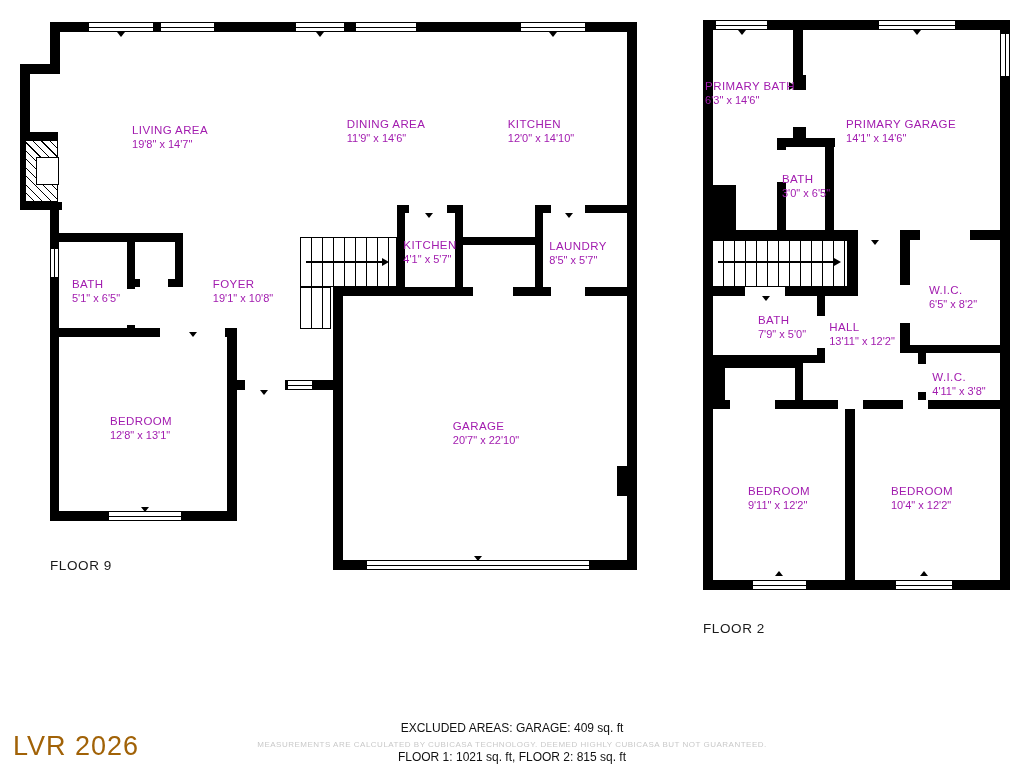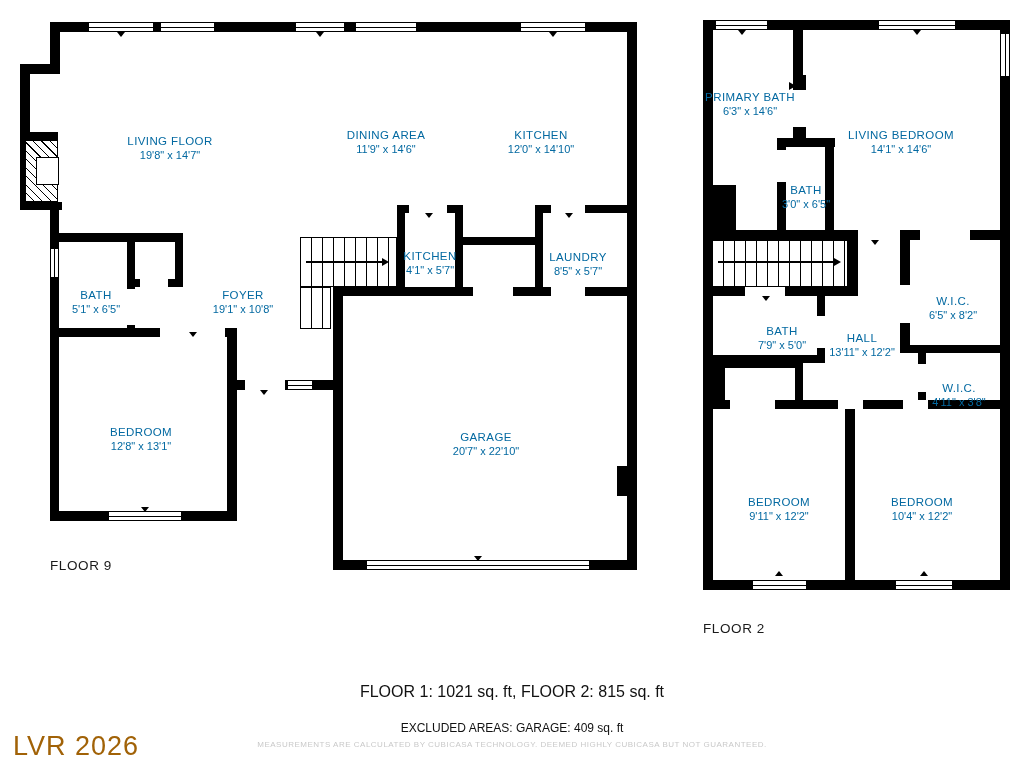--- a/index.html
+++ b/index.html
@@ -8,35 +8,35 @@
   .w{position:absolute;background:#000;}
   .gap{position:absolute;background:#fff;}
   .win{position:absolute;background:#fff;border:1px solid #000;box-sizing:border-box;}
   .win-h::after{content:"";position:absolute;left:0;right:0;top:50%;height:1px;margin-top:-0.5px;background:#000;}
   .win-v::after{content:"";position:absolute;top:0;bottom:0;left:50%;width:1px;margin-left:-0.5px;background:#000;}
   .stairs{position:absolute;border:1px solid #000;box-sizing:border-box;
           background:repeating-linear-gradient(to right,#fff 0,#fff 10px,#000 10px,#000 11px);}
   .fireplace{position:absolute;border:1px solid #000;box-sizing:border-box;
           background:repeating-linear-gradient(45deg,#fff 0,#fff 5px,#000 5px,#000 6px);}
   .fireplace .fbox{position:absolute;left:10px;top:16px;width:21px;height:26px;background:#fff;border:1px solid #000;}
-  .room{position:absolute;transform:translate(-50%,-50%);text-align:center;white-space:nowrap;color:#0369a1;z-index:6;margin-top:11px;}
+  .room{position:absolute;transform:translate(-50%,-50%);text-align:left;white-space:nowrap;color:#a21caf;z-index:6;}
   .rn{display:block;font-size:11.5px;letter-spacing:.4px;}
   .rd{display:block;font-size:11px;margin-top:2px;}
   .floor-label{position:absolute;font-size:13.5px;color:#1b1b1b;letter-spacing:.6px;z-index:6;}
   .arrow-line{position:absolute;background:#000;z-index:4;}
   .arr{position:absolute;width:0;height:0;z-index:5;}
   .arr-r{border-top:4px solid transparent;border-bottom:4px solid transparent;border-left:7px solid #000;}
   .arr-l{border-top:4px solid transparent;border-bottom:4px solid transparent;border-right:7px solid #000;}
   .arr-d{border-left:4px solid transparent;border-right:4px solid transparent;border-top:5px solid #000;}
   .arr-u{border-left:4px solid transparent;border-right:4px solid transparent;border-bottom:5px solid #000;}
   .gap{z-index:2;}
   .win{z-index:3;}
   .footer{position:absolute;left:0;right:0;text-align:center;color:#111;z-index:6;}
   .f-total{top:694px;font-size:13px;font-weight:bold;}
-  .f-floors{top:683px;font-size:16px;}
+  .f-floors{top:750px;font-size:12px;}
   .f-excluded{top:721px;font-size:12px;}
   .f-disclaimer{top:740px;font-size:8px;color:#c9c9c9;letter-spacing:.5px;}
   .watermark{position:absolute;left:13px;top:731px;font-size:27px;color:#a16207;letter-spacing:1px;z-index:6;}
 </style>
 </head>
 <body>
 
 <div id="canvas">
 
   <div class="w" style="left:50px;top:22px;width:587px;height:10px"></div>
@@ -99,21 +99,21 @@
   <div class="arr arr-d" style="left:316px;top:32px"></div>
   <div class="arr arr-d" style="left:549px;top:32px"></div>
   <div class="arr arr-d" style="left:141px;top:507px"></div>
   <div class="arr arr-d" style="left:474px;top:556px"></div>
   <div class="arr arr-d" style="left:260px;top:390px"></div>
   <div class="arr arr-d" style="left:189px;top:332px"></div>
   <div class="arr arr-d" style="left:425px;top:213px"></div>
   <div class="arr arr-d" style="left:565px;top:213px"></div>
 
   <div class="room" style="left:170px;top:137px">
-    <span class="rn">LIVING FLOOR</span>
+    <span class="rn">LIVING AREA</span>
     <span class="rd">19'8" x 14'7"</span>
   </div>
   <div class="room" style="left:386px;top:131px">
     <span class="rn">DINING AREA</span>
     <span class="rd">11'9" x 14'6"</span>
   </div>
   <div class="room" style="left:541px;top:131px">
     <span class="rn">KITCHEN</span>
     <span class="rd">12'0" x 14'10"</span>
   </div>
@@ -196,21 +196,21 @@
   <div class="arr arr-l" style="left:705px;top:82px"></div>
   <div class="arr arr-r" style="left:789px;top:82px"></div>
   <div class="arr arr-d" style="left:871px;top:240px"></div>
   <div class="arr arr-d" style="left:762px;top:296px"></div>
 
   <div class="room" style="left:750px;top:93px">
     <span class="rn">PRIMARY BATH</span>
     <span class="rd">6'3" x 14'6"</span>
   </div>
   <div class="room" style="left:901px;top:131px">
-    <span class="rn">LIVING BEDROOM</span>
+    <span class="rn">PRIMARY GARAGE</span>
     <span class="rd">14'1" x 14'6"</span>
   </div>
   <div class="room" style="left:806px;top:186px">
     <span class="rn">BATH</span>
     <span class="rd">3'0" x 6'5"</span>
   </div>
   <div class="room" style="left:953px;top:297px">
     <span class="rn">W.I.C.</span>
     <span class="rd">6'5" x 8'2"</span>
   </div>

